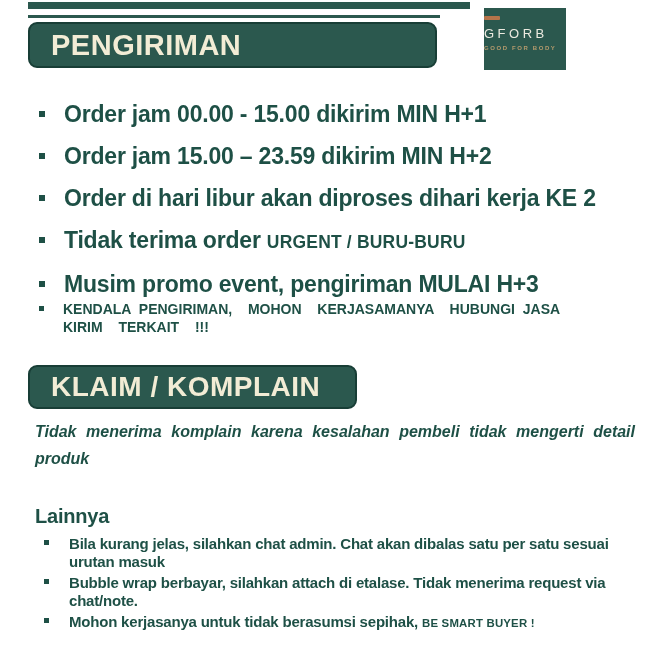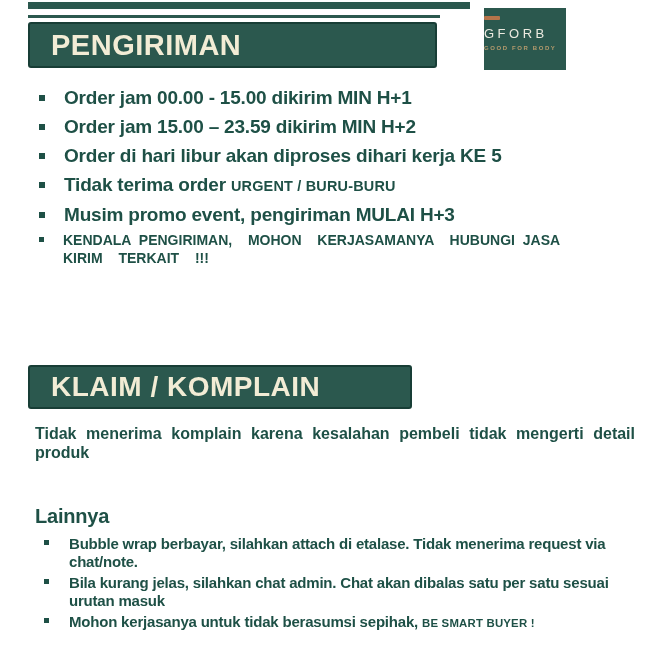--- a/index.html
+++ b/index.html
@@ -18,56 +18,56 @@
     background:#ffffff;
     font-family:"Liberation Sans", sans-serif;
     overflow:hidden;
   }
   .bar-thick{position:absolute;left:28px;top:2px;width:442px;height:7px;background:var(--accent);}
   .bar-thin{position:absolute;left:28px;top:15px;width:412px;height:3px;background:var(--accent);}
   .title-box{
     position:absolute;
     background:var(--accent);
     border:2px solid var(--accent-dark);
-    border-radius:3px;
+    border-radius:9px;
     color:var(--cream);
     font-weight:bold;
     letter-spacing:0.5px;
     display:flex;
     align-items:center;
   }
   .title-box.pengiriman{left:28px;top:22px;width:409px;height:46px;font-size:29px;padding-left:21px;}
-  .title-box.klaim{left:28px;top:365px;width:384px;height:44px;font-size:28px;padding-left:21px;}
+  .title-box.klaim{left:28px;top:365px;width:329px;height:44px;font-size:28px;padding-left:21px;}
   .logo{
     position:absolute;left:484px;top:8px;width:82px;height:62px;
     background:var(--accent);
     display:flex;flex-direction:column;align-items:flex-start;
   }
   .logo .dash{width:16px;height:4px;background:var(--dash);margin-top:8px;border-radius:1px;}
   .logo .brand{color:#ECEAE0;font-size:13px;letter-spacing:3.5px;margin-top:6px;font-weight:normal;}
   .logo .tagline{color:var(--tan);font-size:6px;letter-spacing:1.6px;margin-top:4px;font-weight:bold;}
 
   ul.plain{list-style:none;}
   .bullet{display:flex;margin-bottom:3px;color:var(--text);font-weight:bold;}
   .bullet .marker{flex:none;width:6px;height:6px;background:var(--text);margin:10px 0 0 3px;}
   .bullet .txt{margin-left:19px;}
-  .bullet.lg{font-size:19px;line-height:26px;letter-spacing:-0.2px;}
+  .bullet.lg{font-size:23px;line-height:26px;letter-spacing:-0.2px;margin-top:16px;}
   .bullet.sm{font-size:14px;line-height:18px;word-spacing:4px;}
   .bullet.sm .marker{width:5px;height:5px;margin-top:6px;}
   .bullet.sm .txt{white-space:pre-wrap;}
   .bullet.md{font-size:15px;line-height:17.5px;margin-bottom:4px;letter-spacing:-0.2px;}
   .bullet.md .marker{width:5px;height:5px;margin:5px 0 0 9px;}
   .bullet.md .txt{margin-left:20px;}
   .seg-small{font-size:0.76em;letter-spacing:0.2px;text-align:right;}
   .seg-underline{text-decoration:underline;}
 
   .list-pengiriman{position:absolute;left:36px;top:85px;width:566px;}
   .klaim-text{position:absolute;left:35px;top:413px;width:600px;}
   .klaim-text .warning{color:var(--red);font-weight:bold;font-size:15px;line-height:19.5px;width:540px;word-spacing:0.5px;}
-  .klaim-text .note{color:var(--text);font-weight:bold;font-size:16px;line-height:19px;width:600px;text-align:justify;margin-top:11px;word-spacing:3px;}
+  .klaim-text .note{color:var(--text);font-weight:bold;font-size:16px;line-height:27px;width:600px;text-align:justify;margin-top:5px;word-spacing:3px;font-style:italic;}
   .lainnya{position:absolute;left:35px;top:505px;width:586px;}
   .lainnya h3{color:var(--text);font-size:20px;font-weight:bold;margin-bottom:7px;letter-spacing:-0.2px;}
 </style>
 </head>
 <body>
 
 <div class="bar-thick"></div>
 <div class="bar-thin"></div>
 
 <div class="title-box pengiriman">
@@ -84,21 +84,21 @@
     <li class="bullet lg">
       <span class="marker"></span>
       <span class="txt"><span>Order jam 00.00 - 15.00 dikirim MIN H+1</span></span>
     </li>
     <li class="bullet lg">
       <span class="marker"></span>
       <span class="txt"><span>Order jam 15.00 – 23.59 dikirim MIN H+2</span></span>
     </li>
     <li class="bullet lg">
       <span class="marker"></span>
-      <span class="txt"><span>Order di hari libur akan diproses dihari kerja KE 5</span></span>
+      <span class="txt"><span>Order di hari libur akan diproses dihari kerja KE 2</span></span>
     </li>
     <li class="bullet lg">
       <span class="marker"></span>
       <span class="txt"><span>Tidak terima order </span><span class="seg-small">URGENT / BURU-BURU</span></span>
     </li>
     <li class="bullet lg">
       <span class="marker"></span>
       <span class="txt"><span>Musim promo event, pengiriman MULAI H+3</span></span>
     </li>
     <li class="bullet sm">
@@ -113,24 +113,24 @@
 
 <div class="klaim-text">
   <p class="note">Tidak menerima komplain karena kesalahan pembeli tidak mengerti detail produk</p>
 </div>
 
 <div class="lainnya">
   <h3>Lainnya</h3>
   <ul class="plain">
       <li class="bullet md">
         <span class="marker"></span>
-        <span class="txt"><span>Bubble wrap berbayar, silahkan attach di etalase. Tidak menerima request via chat/note.</span></span>
+        <span class="txt"><span>Bila kurang jelas, silahkan chat admin. Chat akan dibalas satu per satu sesuai urutan masuk</span></span>
       </li>
       <li class="bullet md">
         <span class="marker"></span>
-        <span class="txt"><span>Bila kurang jelas, silahkan chat admin. Chat akan dibalas satu per satu sesuai urutan masuk</span></span>
+        <span class="txt"><span>Bubble wrap berbayar, silahkan attach di etalase. Tidak menerima request via chat/note.</span></span>
       </li>
       <li class="bullet md">
         <span class="marker"></span>
         <span class="txt"><span>Mohon kerjasanya untuk tidak berasumsi sepihak, </span><span class="seg-small">BE SMART BUYER !</span></span>
       </li>
     </ul>
 </div>
 
 </body></html>

